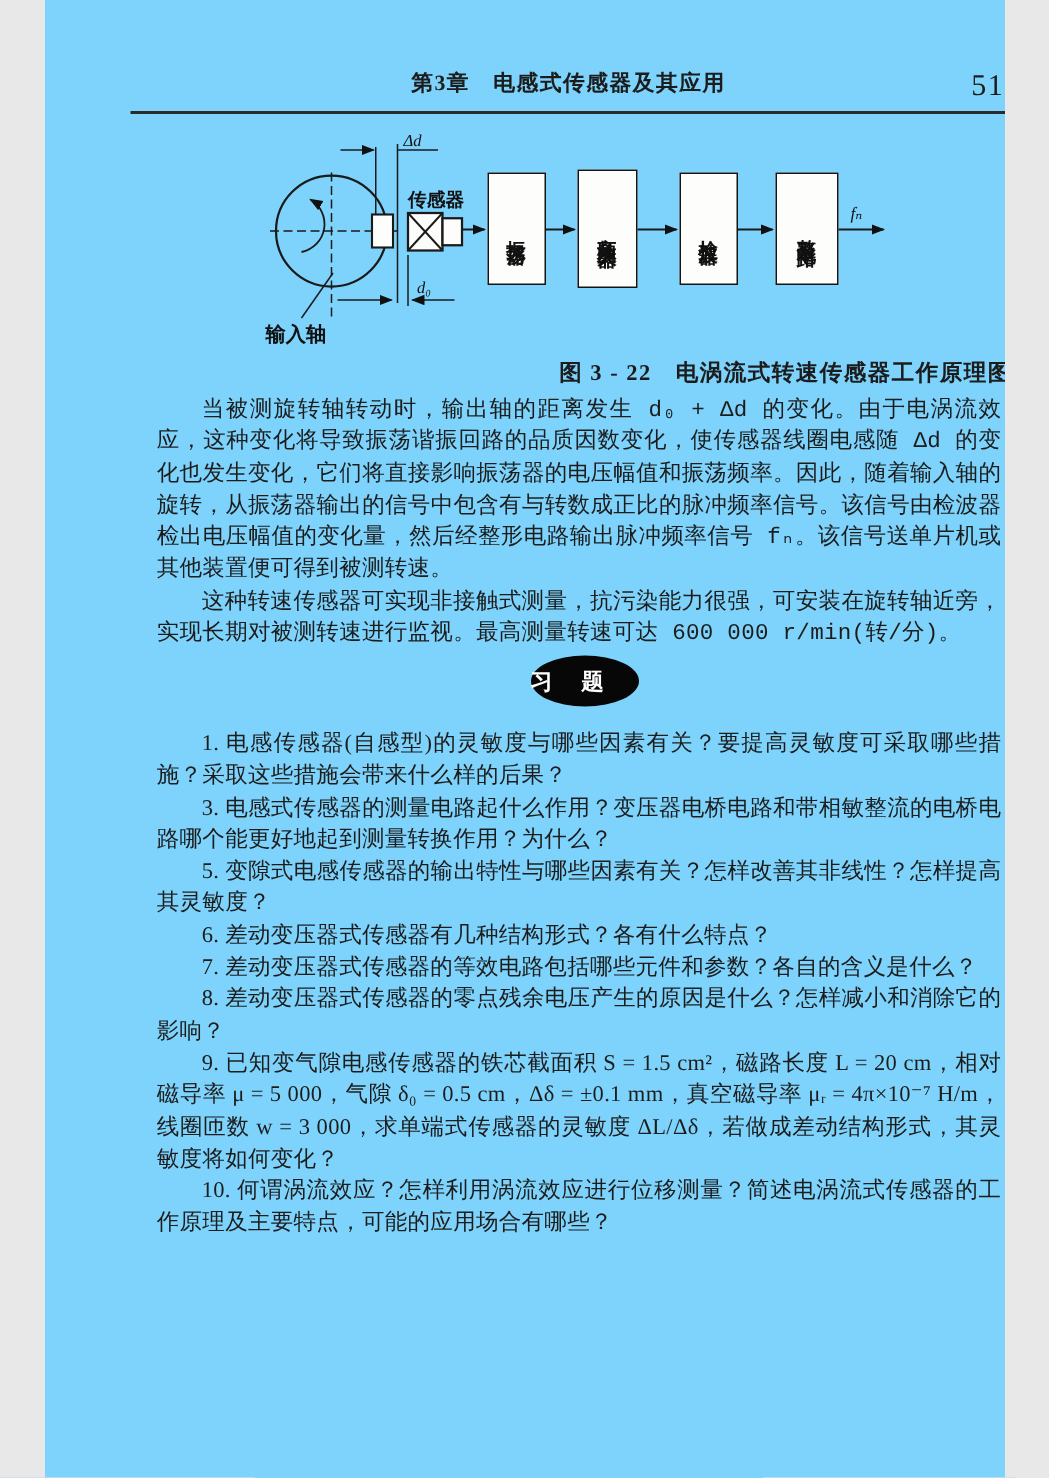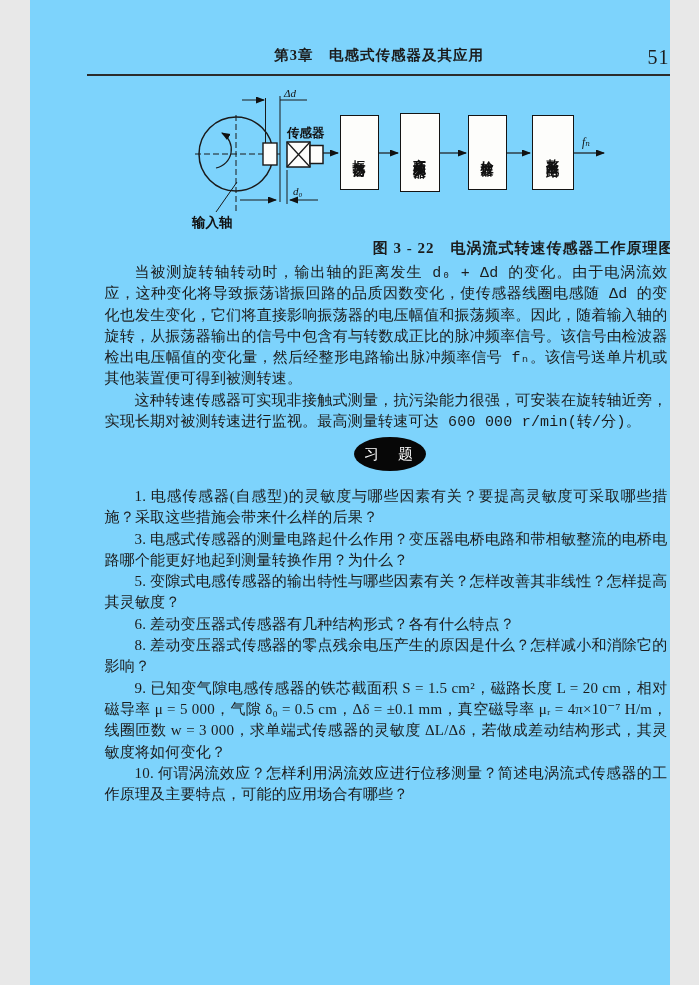--- a/index.html
+++ b/index.html
@@ -17,21 +17,21 @@
     position:absolute;top:46px;left:0;width:699px;
     text-align:center;font-size:14.5px;font-weight:600;letter-spacing:1px;
   }
   .page-number{
     position:absolute;top:46px;left:618px;font-size:20px;letter-spacing:1px;
   }
   .header-rule{
     position:absolute;top:74px;left:57px;width:588px;height:1.6px;background:#2b2b2b;
   }
   
-  .figure{position:absolute;left:160px;top:88px;width:428px;height:152px;text-decoration:underline;}
+  .figure{position:absolute;left:145px;top:88px;width:428px;height:152px;text-decoration:underline;}
   .figure svg{position:absolute;left:0;top:0;}
   .blk{
     position:absolute;border:1.6px solid #141414;background:#fdfdfb;
     display:flex;align-items:center;justify-content:center;
   }
   .blk span{
     writing-mode:vertical-rl;text-orientation:upright;
     font-size:13px;line-height:1;letter-spacing:2px;font-weight:600;color:#111;
   }
   .fig-caption{
@@ -41,22 +41,22 @@
   
   .bodytext{position:absolute;left:75px;top:263px;width:563px;font-family:Liberation Mono, monospace;}
   .bodytext p, .questions p{
     margin:0;font-size:15px;line-height:21.3px;text-align:justify;
     text-indent:2em;letter-spacing:0.2px;
   }
   
   .ex-oval{
     position:absolute;left:324px;top:437px;width:72px;height:34px;
     background:#070707;border-radius:50%;
-    display:flex;align-items:center;justify-content:center;
-    color:#fefefe;font-size:15px;font-weight:400;letter-spacing:2px;
+    display:flex;align-items:center;
+    color:#fefefe;font-size:15px;font-weight:700;letter-spacing:2px;
   }
   .questions{position:absolute;left:75px;top:486px;width:563px;}
   svg text{font-family:"Liberation Serif","DejaVu Serif",serif;fill:#111;}
   .var{font-style:italic;}
 </style>
 </head>
 <body>
 
 <div class="page">
 
@@ -140,18 +140,19 @@
 
   <div class="ex-oval">
     <span>习　题</span>
   </div>
 
   <div class="questions">
     <p>1. 电感传感器(自感型)的灵敏度与哪些因素有关？要提高灵敏度可采取哪些措施？采取这些措施会带来什么样的后果？</p>
     <p>3. 电感式传感器的测量电路起什么作用？变压器电桥电路和带相敏整流的电桥电路哪个能更好地起到测量转换作用？为什么？</p>
     <p>5. 变隙式电感传感器的输出特性与哪些因素有关？怎样改善其非线性？怎样提高其灵敏度？</p>
     <p>6. 差动变压器式传感器有几种结构形式？各有什么特点？</p>
+    <p>7. 差动变压器式传感器的等效电路包括哪些元件和参数？各自的含义是什么？</p>
     <p>8. 差动变压器式传感器的零点残余电压产生的原因是什么？怎样减小和消除它的影响？</p>
     <p>9. 已知变气隙电感传感器的铁芯截面积 S = 1.5 cm²，磁路长度 L = 20 cm，相对磁导率 μ = 5 000，气隙 δ₀ = 0.5 cm，Δδ = ±0.1 mm，真空磁导率 μᵣ = 4π×10⁻⁷ H/m，线圈匝数 w = 3 000，求单端式传感器的灵敏度 ΔL/Δδ，若做成差动结构形式，其灵敏度将如何变化？</p>
     <p>10. 何谓涡流效应？怎样利用涡流效应进行位移测量？简述电涡流式传感器的工作原理及主要特点，可能的应用场合有哪些？</p>
   </div>
 
 </div>
 
 </body></html>

